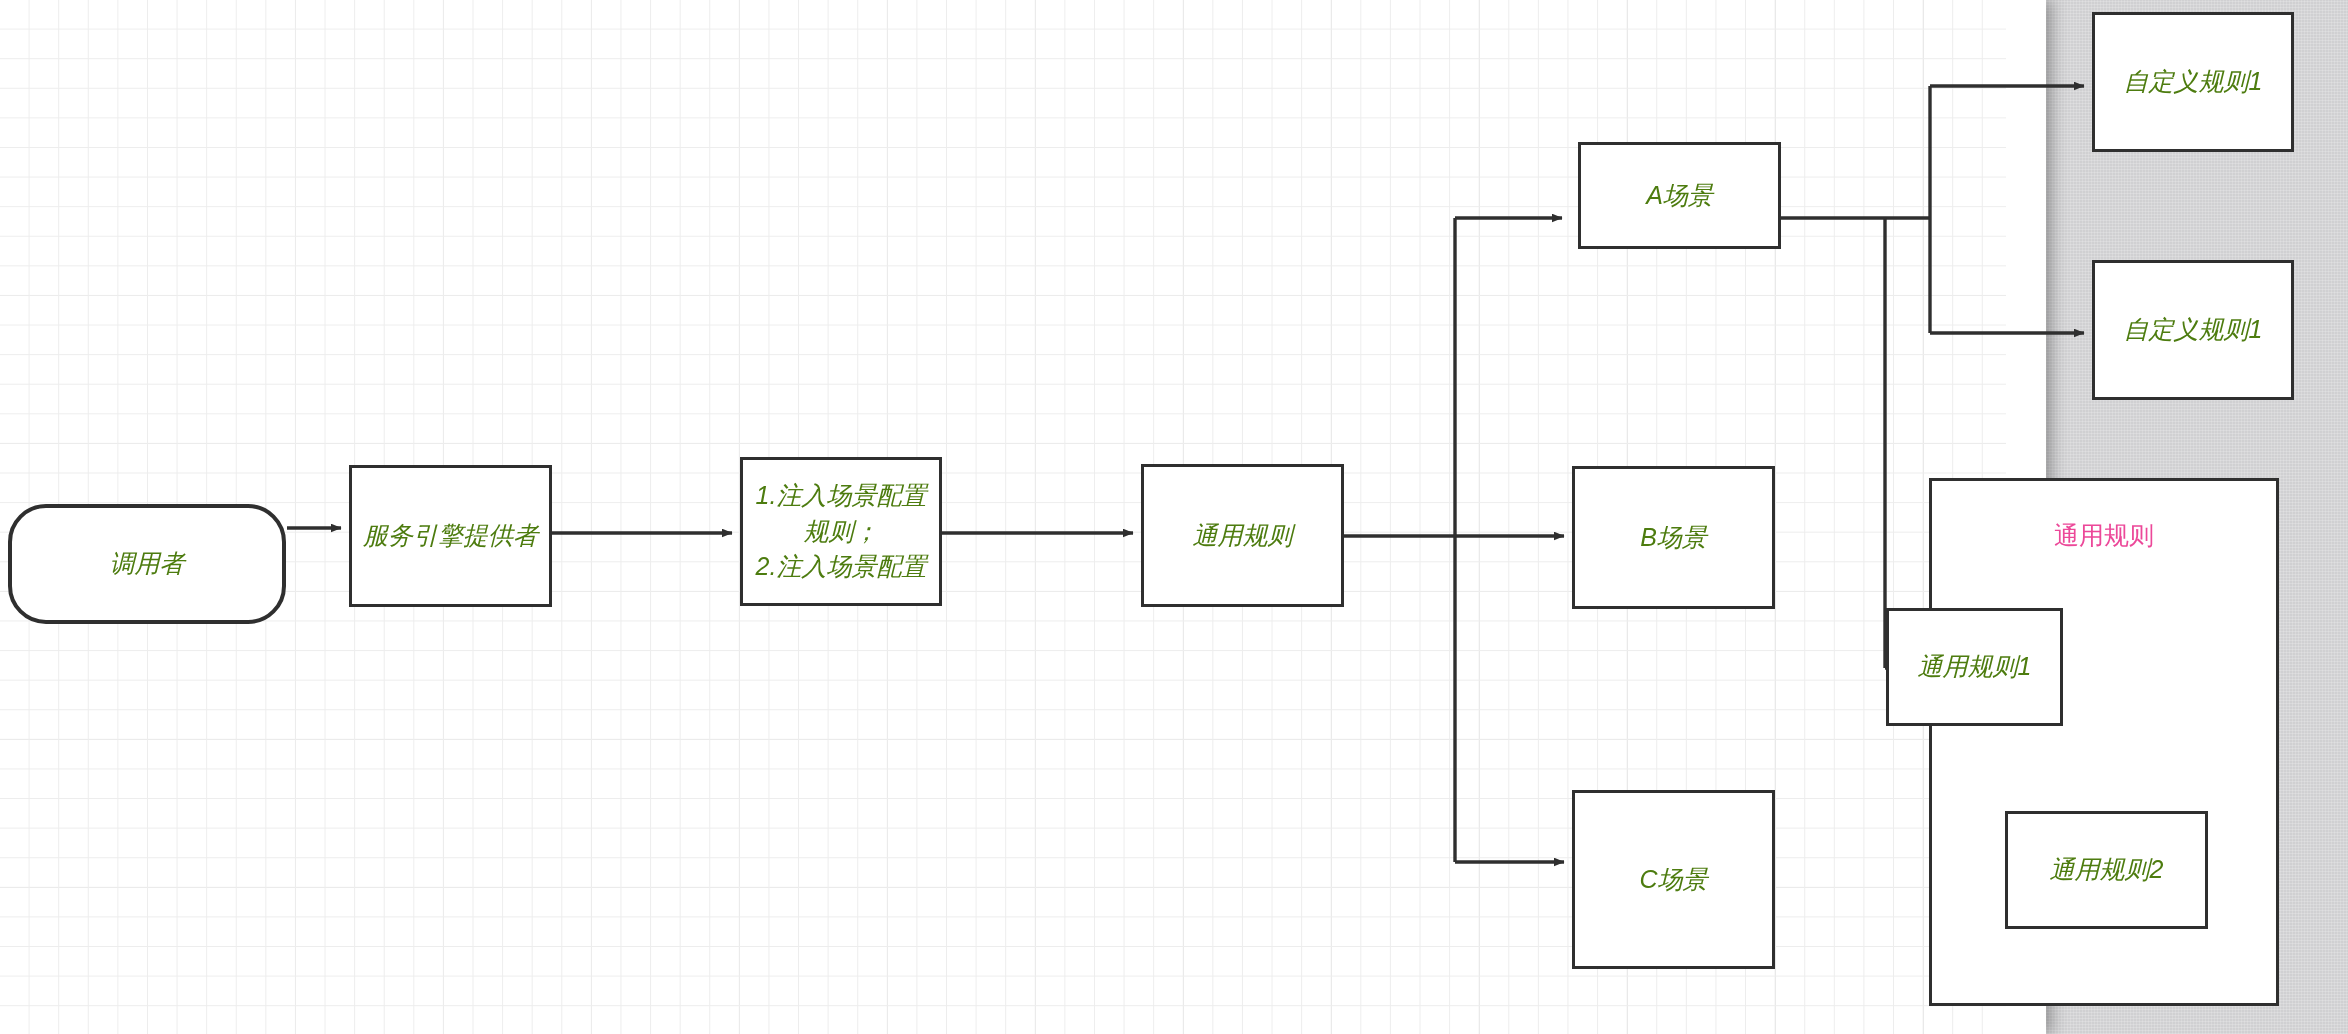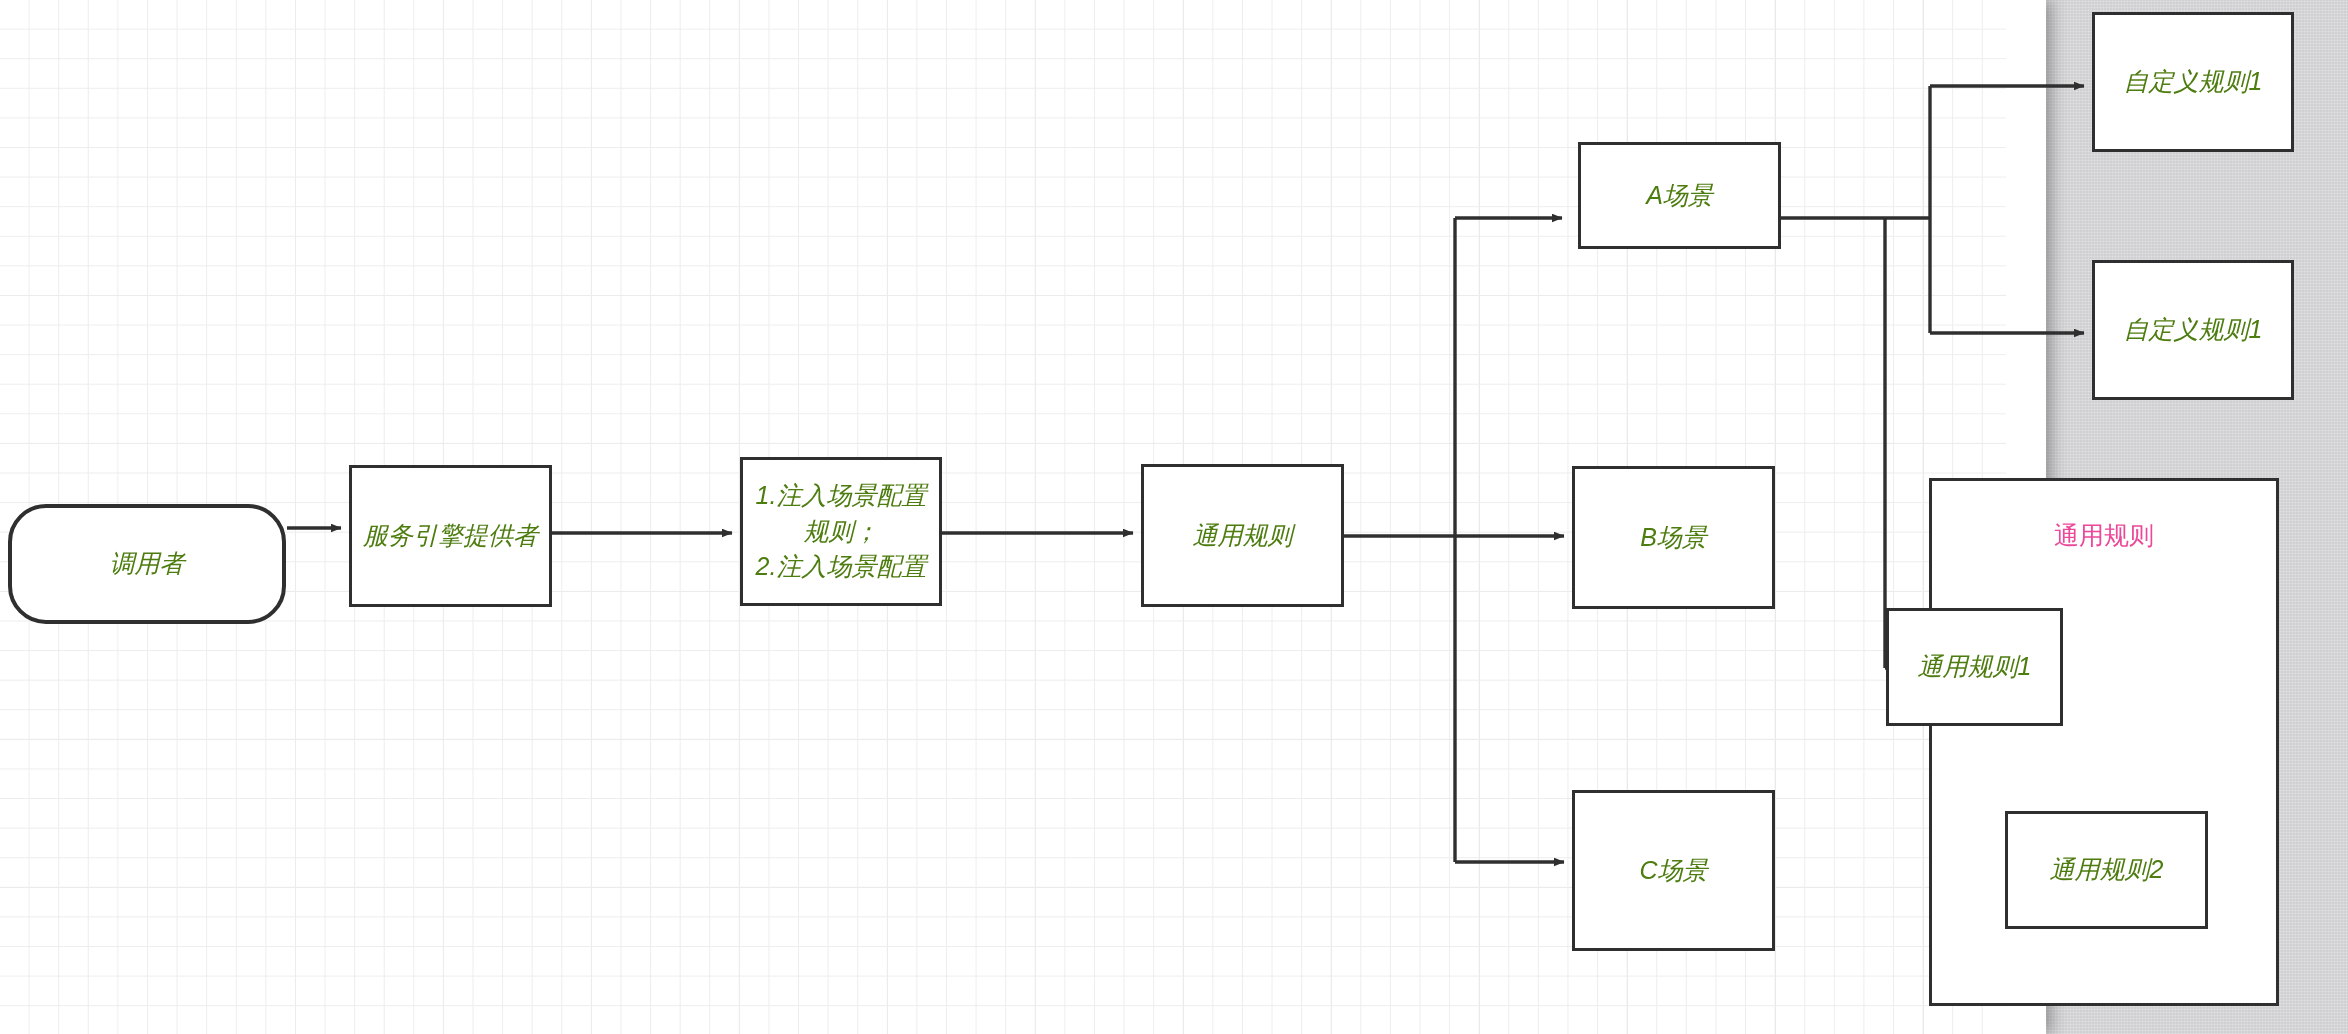--- a/index.html
+++ b/index.html
@@ -111,21 +111,21 @@
     color: #ec4899;
   }
 
   
   #n-caller        { left: 8px;    top: 468px;  width: 278px; height: 120px; }
   #n-provider      { left: 349px;  top: 465px;  width: 203px; height: 142px; }
   #n-inject        { left: 740px;  top: 457px;  width: 202px; height: 149px; }
   #n-dispatcher    { left: 1141px; top: 464px;  width: 203px; height: 143px; }
   #n-scene-a       { left: 1570px; top: 142px;  width: 203px; height: 107px; margin-left: 8px; }
   #n-scene-b       { left: 1572px; top: 466px;  width: 203px; height: 143px; }
-  #n-scene-c       { left: 1572px; top: 790px;  width: 203px; height: 161px; }
+  #n-scene-c       { left: 1572px; top: 790px;  width: 203px; height: 179px; }
   #n-custom-1      { left: 2092px; top: 12px;   width: 202px; height: 140px; }
   #n-custom-2      { left: 2092px; top: 260px;  width: 202px; height: 140px; }
   #g-common        { left: 1929px; top: 478px;  width: 350px; height: 528px; }
   #n-common-1      { left: 1886px; top: 608px;  width: 177px; height: 118px; }
   #n-common-2      { left: 2005px; top: 798px;  width: 203px; height: 118px; margin-top: 13px; }
 </style>
 </head>
 <body>
 
 <div id="stage">

